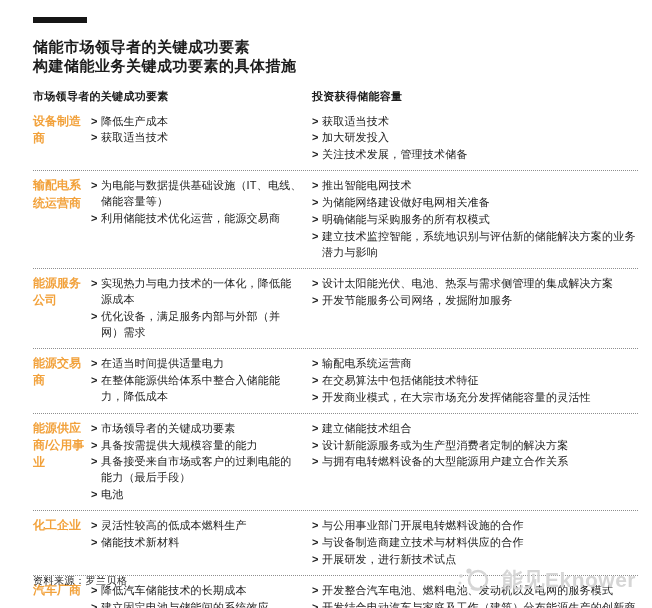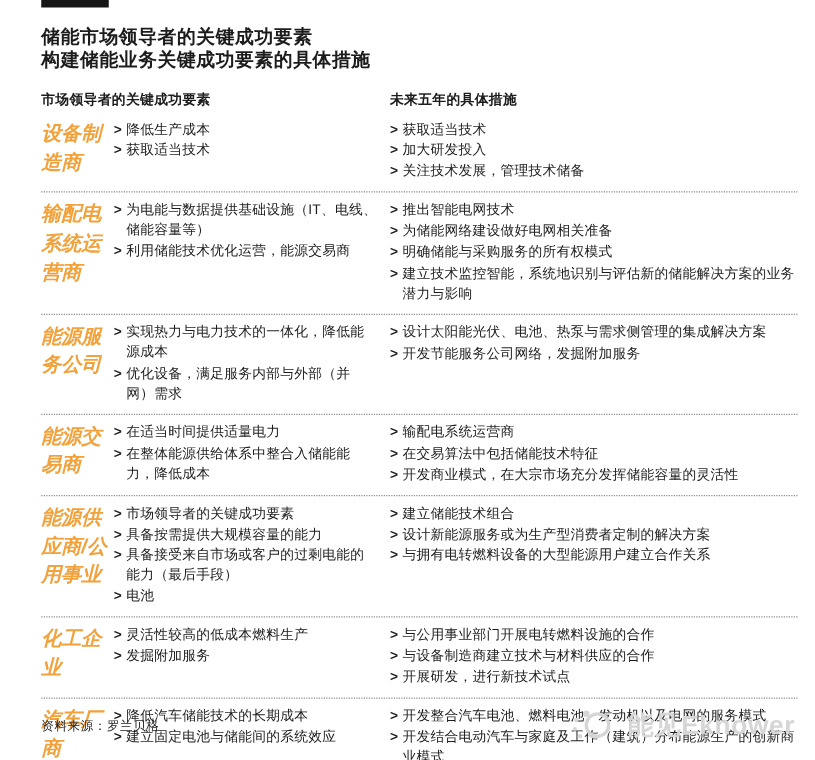--- a/index.html
+++ b/index.html
@@ -3,34 +3,34 @@
 <meta charset="utf-8">
 <style>
   :root{
     --accent:#F2A23C; --text:#1C1C1C; --sep:#8F8F8F; --wm:#D6D6D6;
   }
   *{box-sizing:border-box;}
   html,body{margin:0;padding:0;background:#e9e9e9;}
   .page{
     width:652px;height:608px;position:relative;background:#ffffff;
     font-family:"Liberation Sans","DejaVu Sans",sans-serif;color:var(--text);
-    padding:0 14px 0 33px;overflow:hidden;margin:0 auto;
+    padding:17px 14px 0 33px;overflow:hidden;margin:0 auto;
   }
   .black-bar{width:54px;height:6px;background:#161616;margin-bottom:15px;}
   .title,.subtitle{font-size:15px;font-weight:bold;line-height:1.25;margin:0;letter-spacing:0.5px;}
   .subtitle{margin-bottom:13px;}
   .thead{display:flex;font-size:11px;font-weight:bold;margin-bottom:3px;letter-spacing:0.3px;justify-content:space-between;}
   .thead .h-left{width:279px;flex:none;}
   .thead .h-right{flex:1;}
   .table-body{width:100%;}
   .row{display:flex;padding:6px 0;}
   .row + .row{border-top:1px dotted var(--sep);}
   .cat{
-    width:58px;flex:none;font-size:16px;font-weight:bold;color:var(--accent);
-    line-height:1.45;padding-right:2px;word-break:break-all;font-style:italic;
+    width:58px;flex:none;font-size:12px;font-weight:bold;color:var(--accent);
+    line-height:1.45;padding-right:2px;word-break:break-all;
   }
   .col{font-size:11px;line-height:1.45;}
   .factors{width:221px;flex:none;padding-right:10px;}
   .measures{flex:1;padding-right:2px;}
   .bullet{display:flex;margin:1px 0;}
   .mk{flex:none;width:10px;font-weight:bold;}
   .tx{flex:1;letter-spacing:0.2px;}
   .source{position:absolute;left:33px;bottom:20px;font-size:10px;font-weight:normal;letter-spacing:0.5px;}
   .watermark{
     position:absolute;right:16px;bottom:12px;display:flex;align-items:center;gap:7px;
@@ -42,21 +42,21 @@
 </head>
 <body>
 
 <div class="page">
   <div class="black-bar"></div>
   <h1 class="title">储能市场领导者的关键成功要素</h1>
   <h2 class="subtitle">构建储能业务关键成功要素的具体措施</h2>
 
   <div class="thead">
     <div class="h-left">市场领导者的关键成功要素</div>
-    <div class="h-right">未来五年的具体措施</div>
+    <div class="h-right">投资获得储能容量</div>
   </div>
 
   <div class="table-body" id="table-rows">
       <div class="row">
         <div class="cat">设备制造商</div>
         <div class="col factors">
           <div class="bullet">
             <span class="mk">&gt;</span>
             <span class="tx">降低生产成本</span>
           </div>
@@ -198,21 +198,21 @@
       </div>
       <div class="row">
         <div class="cat">化工企业</div>
         <div class="col factors">
           <div class="bullet">
             <span class="mk">&gt;</span>
             <span class="tx">灵活性较高的低成本燃料生产</span>
           </div>
           <div class="bullet">
             <span class="mk">&gt;</span>
-            <span class="tx">发掘附加服务</span>
+            <span class="tx">储能技术新材料</span>
           </div>
         </div>
         <div class="col measures">
           <div class="bullet">
             <span class="mk">&gt;</span>
             <span class="tx">与公用事业部门开展电转燃料设施的合作</span>
           </div>
           <div class="bullet">
             <span class="mk">&gt;</span>
             <span class="tx">与设备制造商建立技术与材料供应的合作</span>

